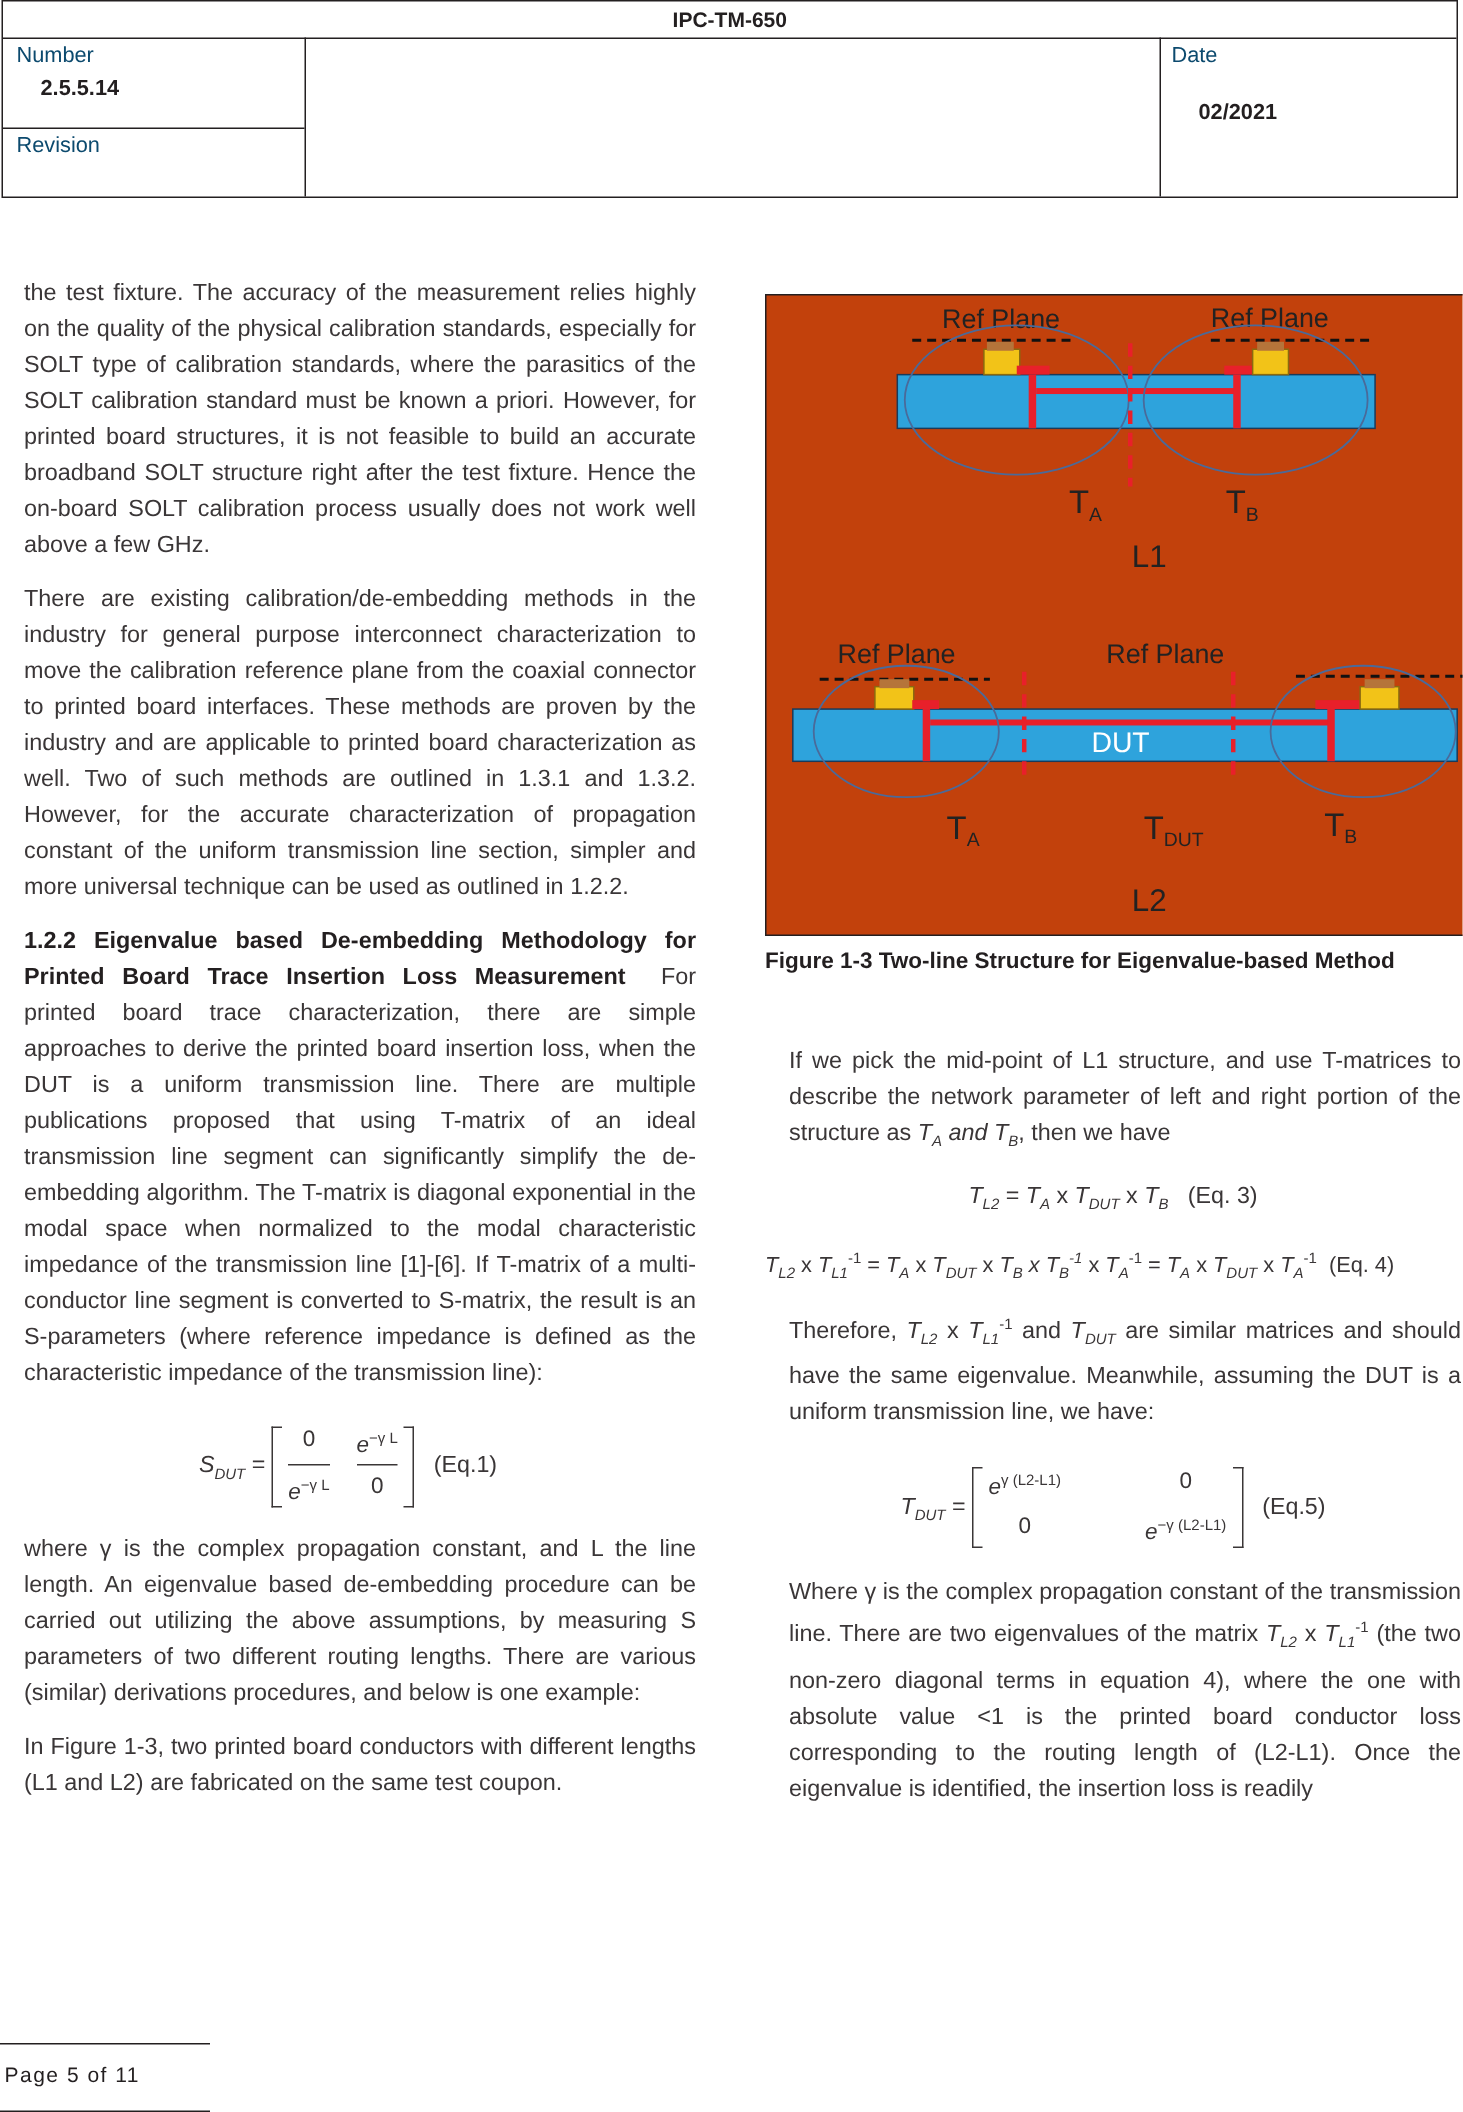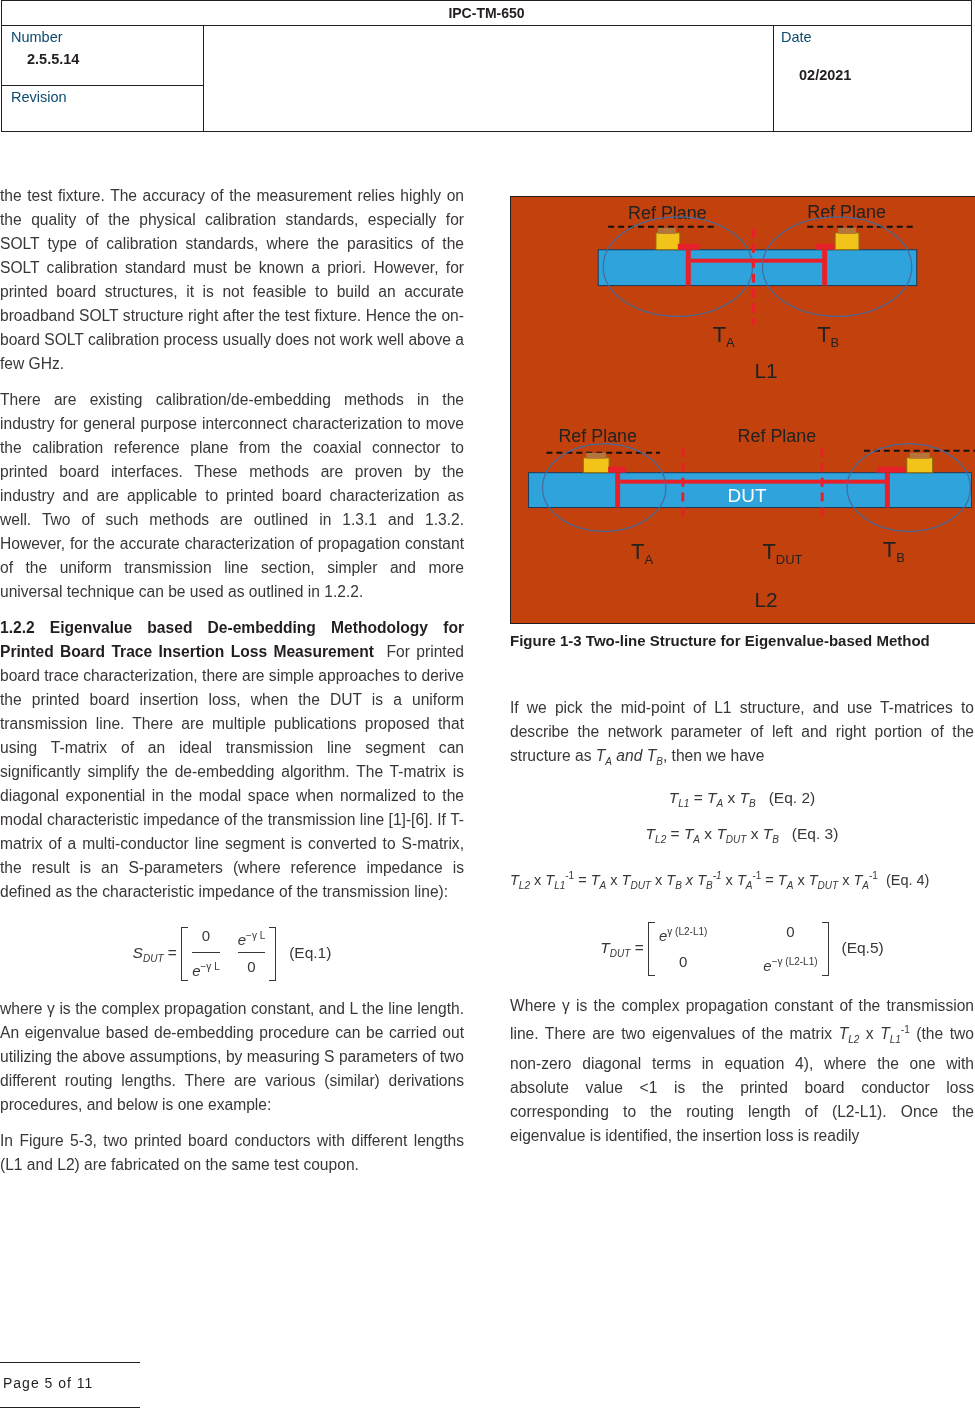--- a/index.html
+++ b/index.html
@@ -9,21 +9,21 @@
          border:1px solid #231f20; border-top:1.5px solid #231f20; box-sizing:border-box; }
   .hdr-title { position:absolute; left:0; top:0; width:100%; height:24px; text-align:center;
                font-size:14px; font-weight:bold; line-height:24px; border-bottom:1px solid #231f20; }
   .hdr-cell { position:absolute; box-sizing:border-box; }
   .hdr-label { font-size:14.5px; color:#0c4a6e; }
   .hdr-value { font-size:14.5px; font-weight:bold; }
   .vline { position:absolute; top:24px; bottom:0; width:0; border-left:1px solid #231f20; }
   .hline { position:absolute; height:0; border-top:1px solid #231f20; }
 
   .col { position:absolute; font-size:15.6px; line-height:24px; text-align:justify; color:#3a3637; }
-  .col p { margin:0 0 12px 0; }
+  .col p { margin:0 0 12px 0;padding-left:16px; }
   .left { left:0; top:184px; width:464px; }
   .right { left:510px; top:696px; width:464px; }
   .bold-head { font-weight:bold; color:#231f20; }
   .eq { text-align:center; font-size:15.5px; color:#3a3637; margin:6px 0; }
   .eq i { font-style:italic; }
   sub, sup { font-size:10px; }
   .matrix { display:inline-flex; align-items:center; vertical-align:middle; }
   .bracket { width:6px; height:52px; border:1.5px solid #3a3637; }
   .bl { border-right:none; }
   .br { border-left:none; }
@@ -75,21 +75,21 @@
         <span style="border-bottom:1px solid #3a3637;">0</span>
         <span style="border-bottom:1px solid #3a3637;"><i>e</i><sup>−γ L</sup></span>
         <span><i>e</i><sup>−γ L</sup></span>
         <span>0</span>
       </span>
       <span class="bracket br"></span>
     </span>
     &nbsp;&nbsp;<span>(Eq.1)</span>
   </div>
   <p>where γ is the complex propagation constant, and L the line length. An eigenvalue based de-embedding procedure can be carried out utilizing the above assumptions, by measuring S parameters of two different routing lengths. There are various (similar) derivations procedures, and below is one example:</p>
-  <p>In Figure 5-3, two printed board conductors with different lengths (L1 and L2) are fabricated on the same test coupon.</p>
+  <p>In Figure 1-3, two printed board conductors with different lengths (L1 and L2) are fabricated on the same test coupon.</p>
 </div>
 
 <div class="fig">
   <svg viewBox="0 0 463 428" xmlns="http://www.w3.org/2000/svg">
 
     <text x="110" y="22" font-family="Liberation Sans, sans-serif" font-size="18" fill="#222">Ref Plane</text>
     <text x="290" y="21" font-family="Liberation Sans, sans-serif" font-size="18" fill="#222">Ref Plane</text>
     <line x1="90" y1="30" x2="200" y2="30" stroke="#111" stroke-width="2" stroke-dasharray="6,4"></line>
     <line x1="290" y1="30" x2="400" y2="30" stroke="#111" stroke-width="2" stroke-dasharray="6,4"></line>
     <rect x="80" y="53" width="320" height="36" fill="#2ea3dc" stroke="#1a3a5a" stroke-width="1"></rect>
@@ -131,23 +131,23 @@
     <text x="113" y="364" font-family="Liberation Sans, sans-serif" font-size="22" fill="#222">T<tspan font-size="13" dy="5">A</tspan></text>
     <text x="245" y="364" font-family="Liberation Sans, sans-serif" font-size="22" fill="#222">T<tspan font-size="13" dy="5">DUT</tspan></text>
     <text x="366" y="362" font-family="Liberation Sans, sans-serif" font-size="22" fill="#222">T<tspan font-size="13" dy="5">B</tspan></text>
     <text x="237" y="412" font-family="Liberation Sans, sans-serif" font-size="21" fill="#222">L2</text>
   </svg>
 </div>
 <div class="caption">Figure 1-3   Two-line Structure for Eigenvalue-based Method</div>
 
 <div class="col right">
   <p><span>If we pick the mid-point of L1 structure, and use T-matrices to describe the network parameter of left and right portion of the structure as </span><i>T<sub>A</sub> and T<sub>B</sub></i><span>, then we have</span></p>
-  <div class="eq"><i>T<sub>L1</sub></i> = <i>T<sub>A</sub></i> x <i>T<sub>B</sub></i> &nbsp;&nbsp;<span>(Eq. 2)</span></div>
   <div class="eq" style="margin-bottom:12px;"><i>T<sub>L2</sub></i> = <i>T<sub>A</sub></i> x <i>T<sub>DUT</sub></i> x <i>T<sub>B</sub></i> &nbsp;&nbsp;<span>(Eq. 3)</span></div>
   <div class="eq" style="text-align:left; font-size:14.5px; margin-bottom:10px;"><i>T<sub>L2</sub></i> x <i>T<sub>L1</sub></i><sup>-1</sup> = <i>T<sub>A</sub></i> x <i>T<sub>DUT</sub></i> x <i>T<sub>B</sub> x T<sub>B</sub><sup>-1</sup></i> x <i>T<sub>A</sub></i><sup>-1</sup> = <i>T<sub>A</sub></i> x <i>T<sub>DUT</sub></i> x <i>T<sub>A</sub></i><sup>-1</sup> &nbsp;<span>(Eq. 4)</span></div>
+  <p><span>Therefore, </span><i>T<sub>L2</sub></i> x <i>T<sub>L1</sub></i><sup>-1</sup> and <i>T<sub>DUT</sub></i><span> are similar matrices and should have the same eigenvalue. Meanwhile, assuming the DUT is a uniform transmission line, we have:</span></p>
   <div class="eq" style="margin:22px 0 16px 0;">
     <i>T<sub>DUT</sub></i> =
     <span class="matrix">
       <span class="bracket bl"></span>
       <span class="mgrid" style="column-gap:56px;">
         <span><i>e</i><sup>γ (L2-L1)</sup></span>
         <span>0</span>
         <span>0</span>
         <span><i>e</i><sup>−γ (L2-L1)</sup></span>
       </span>

